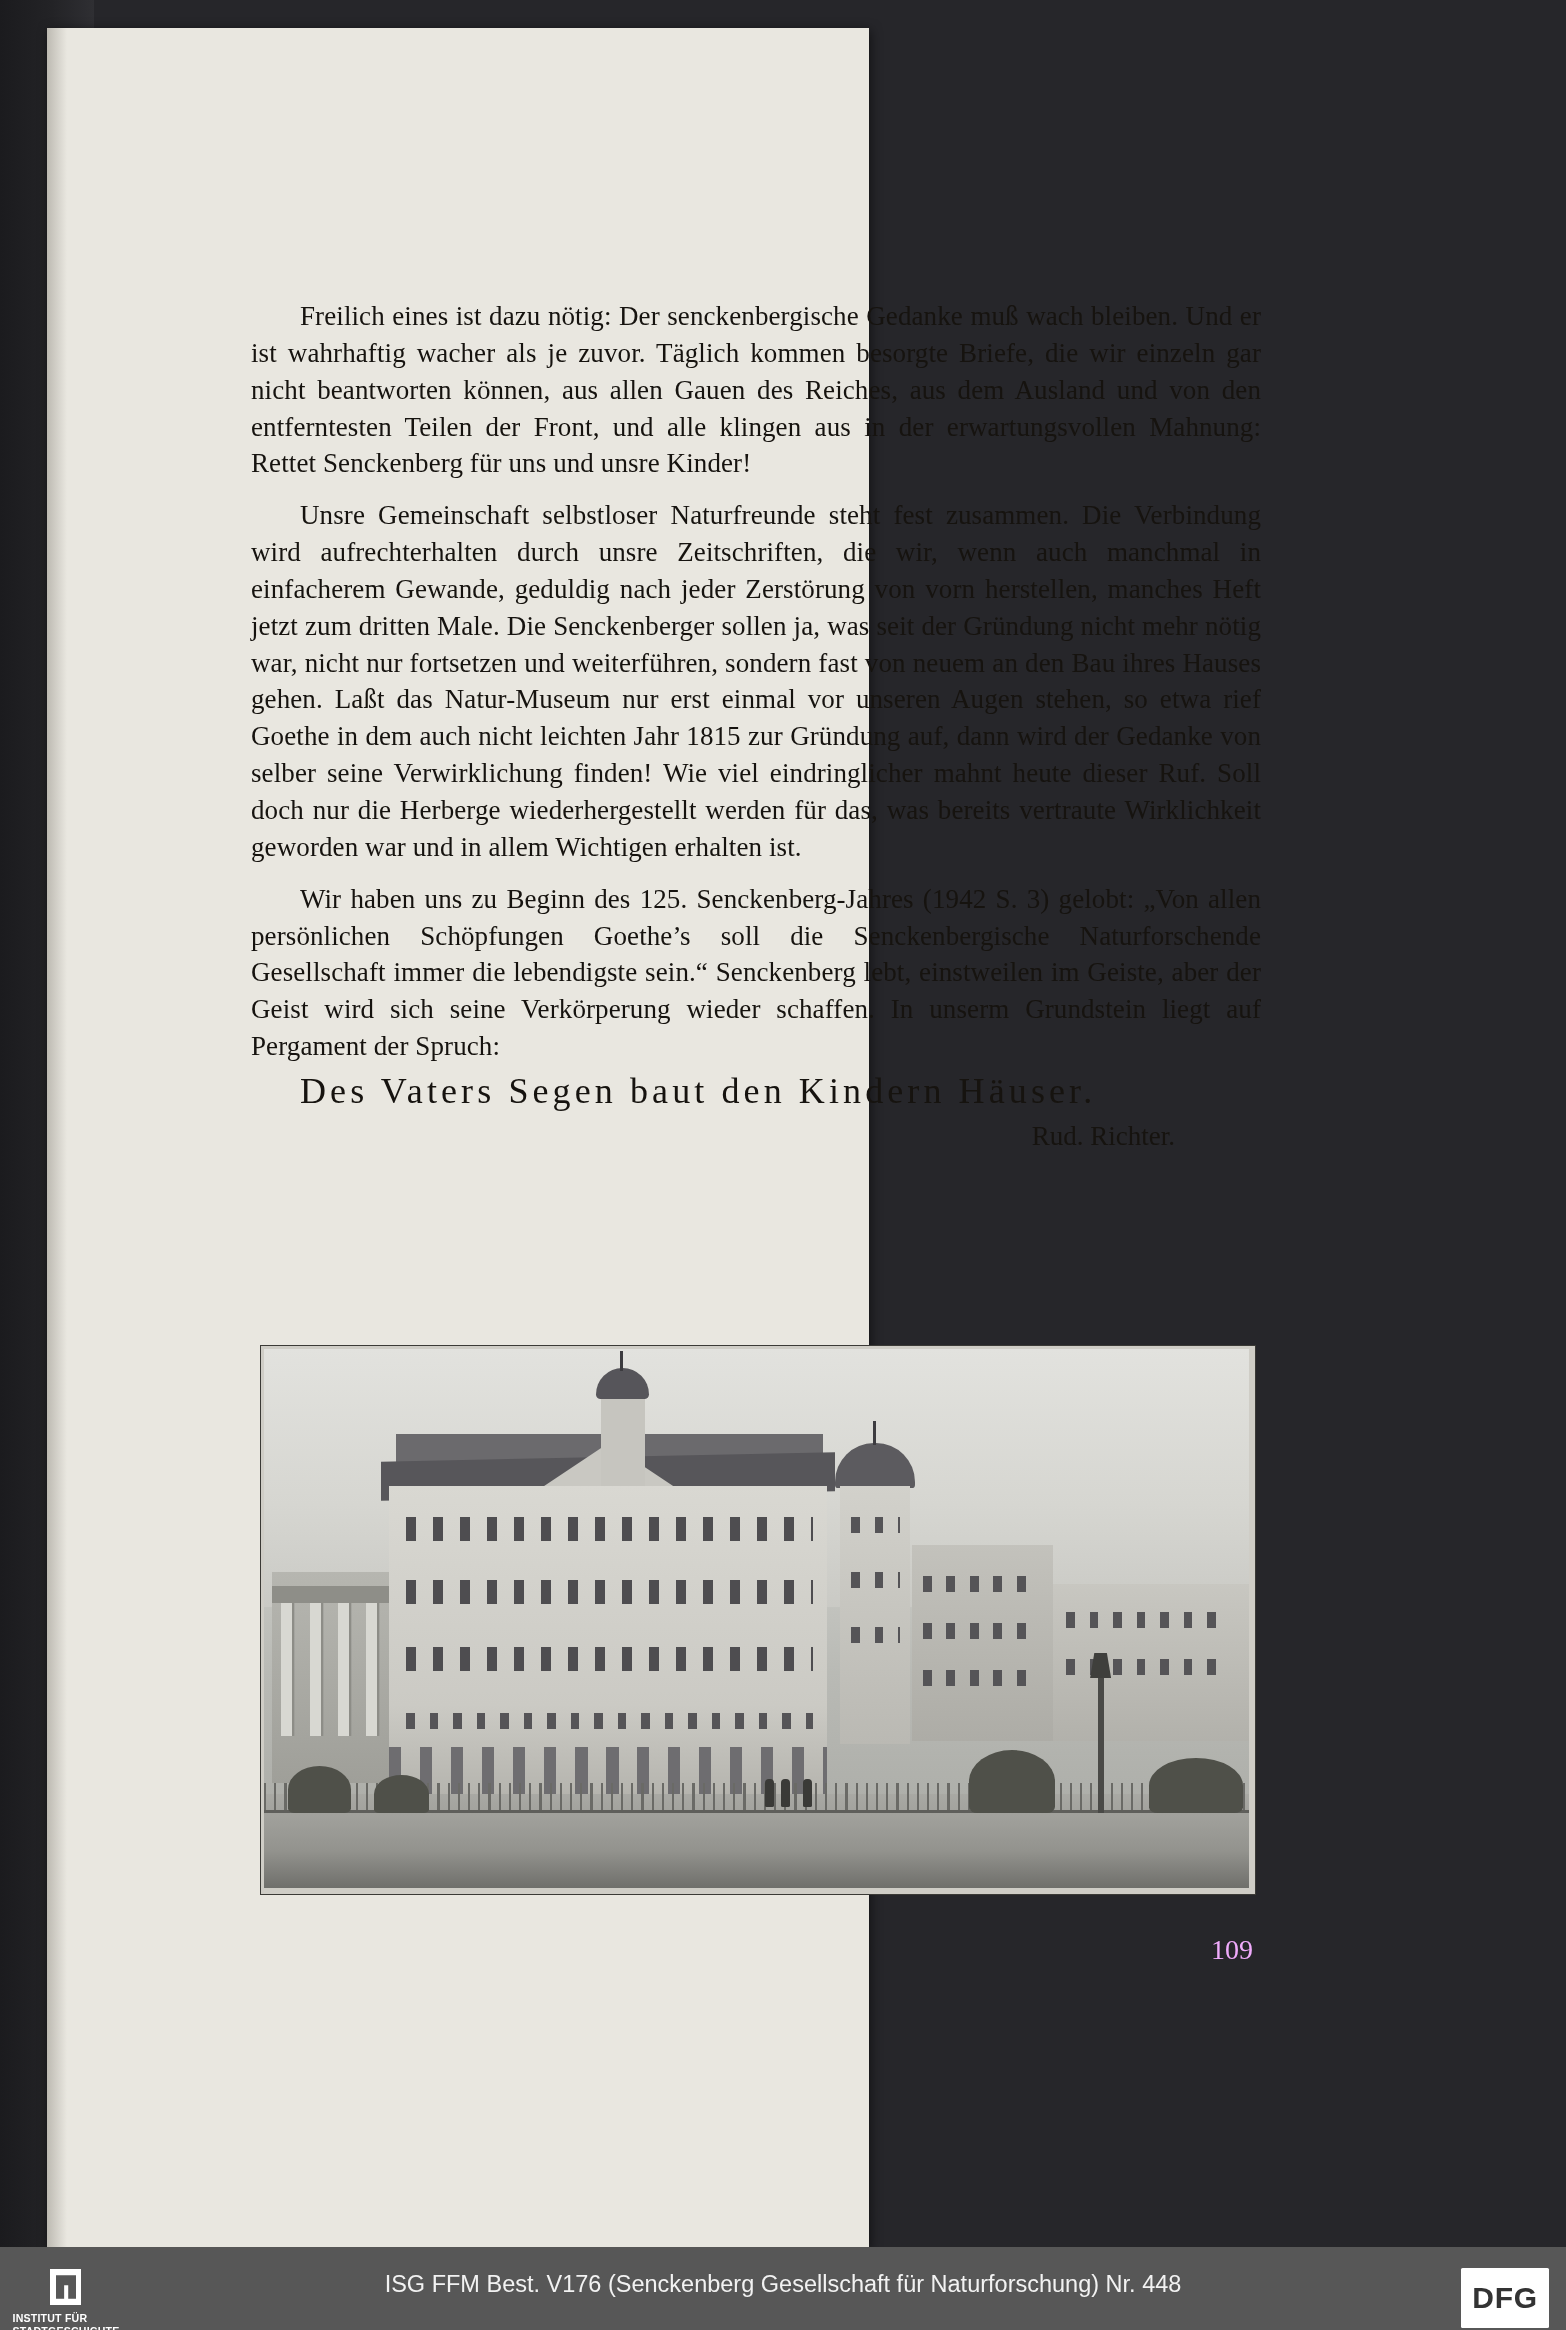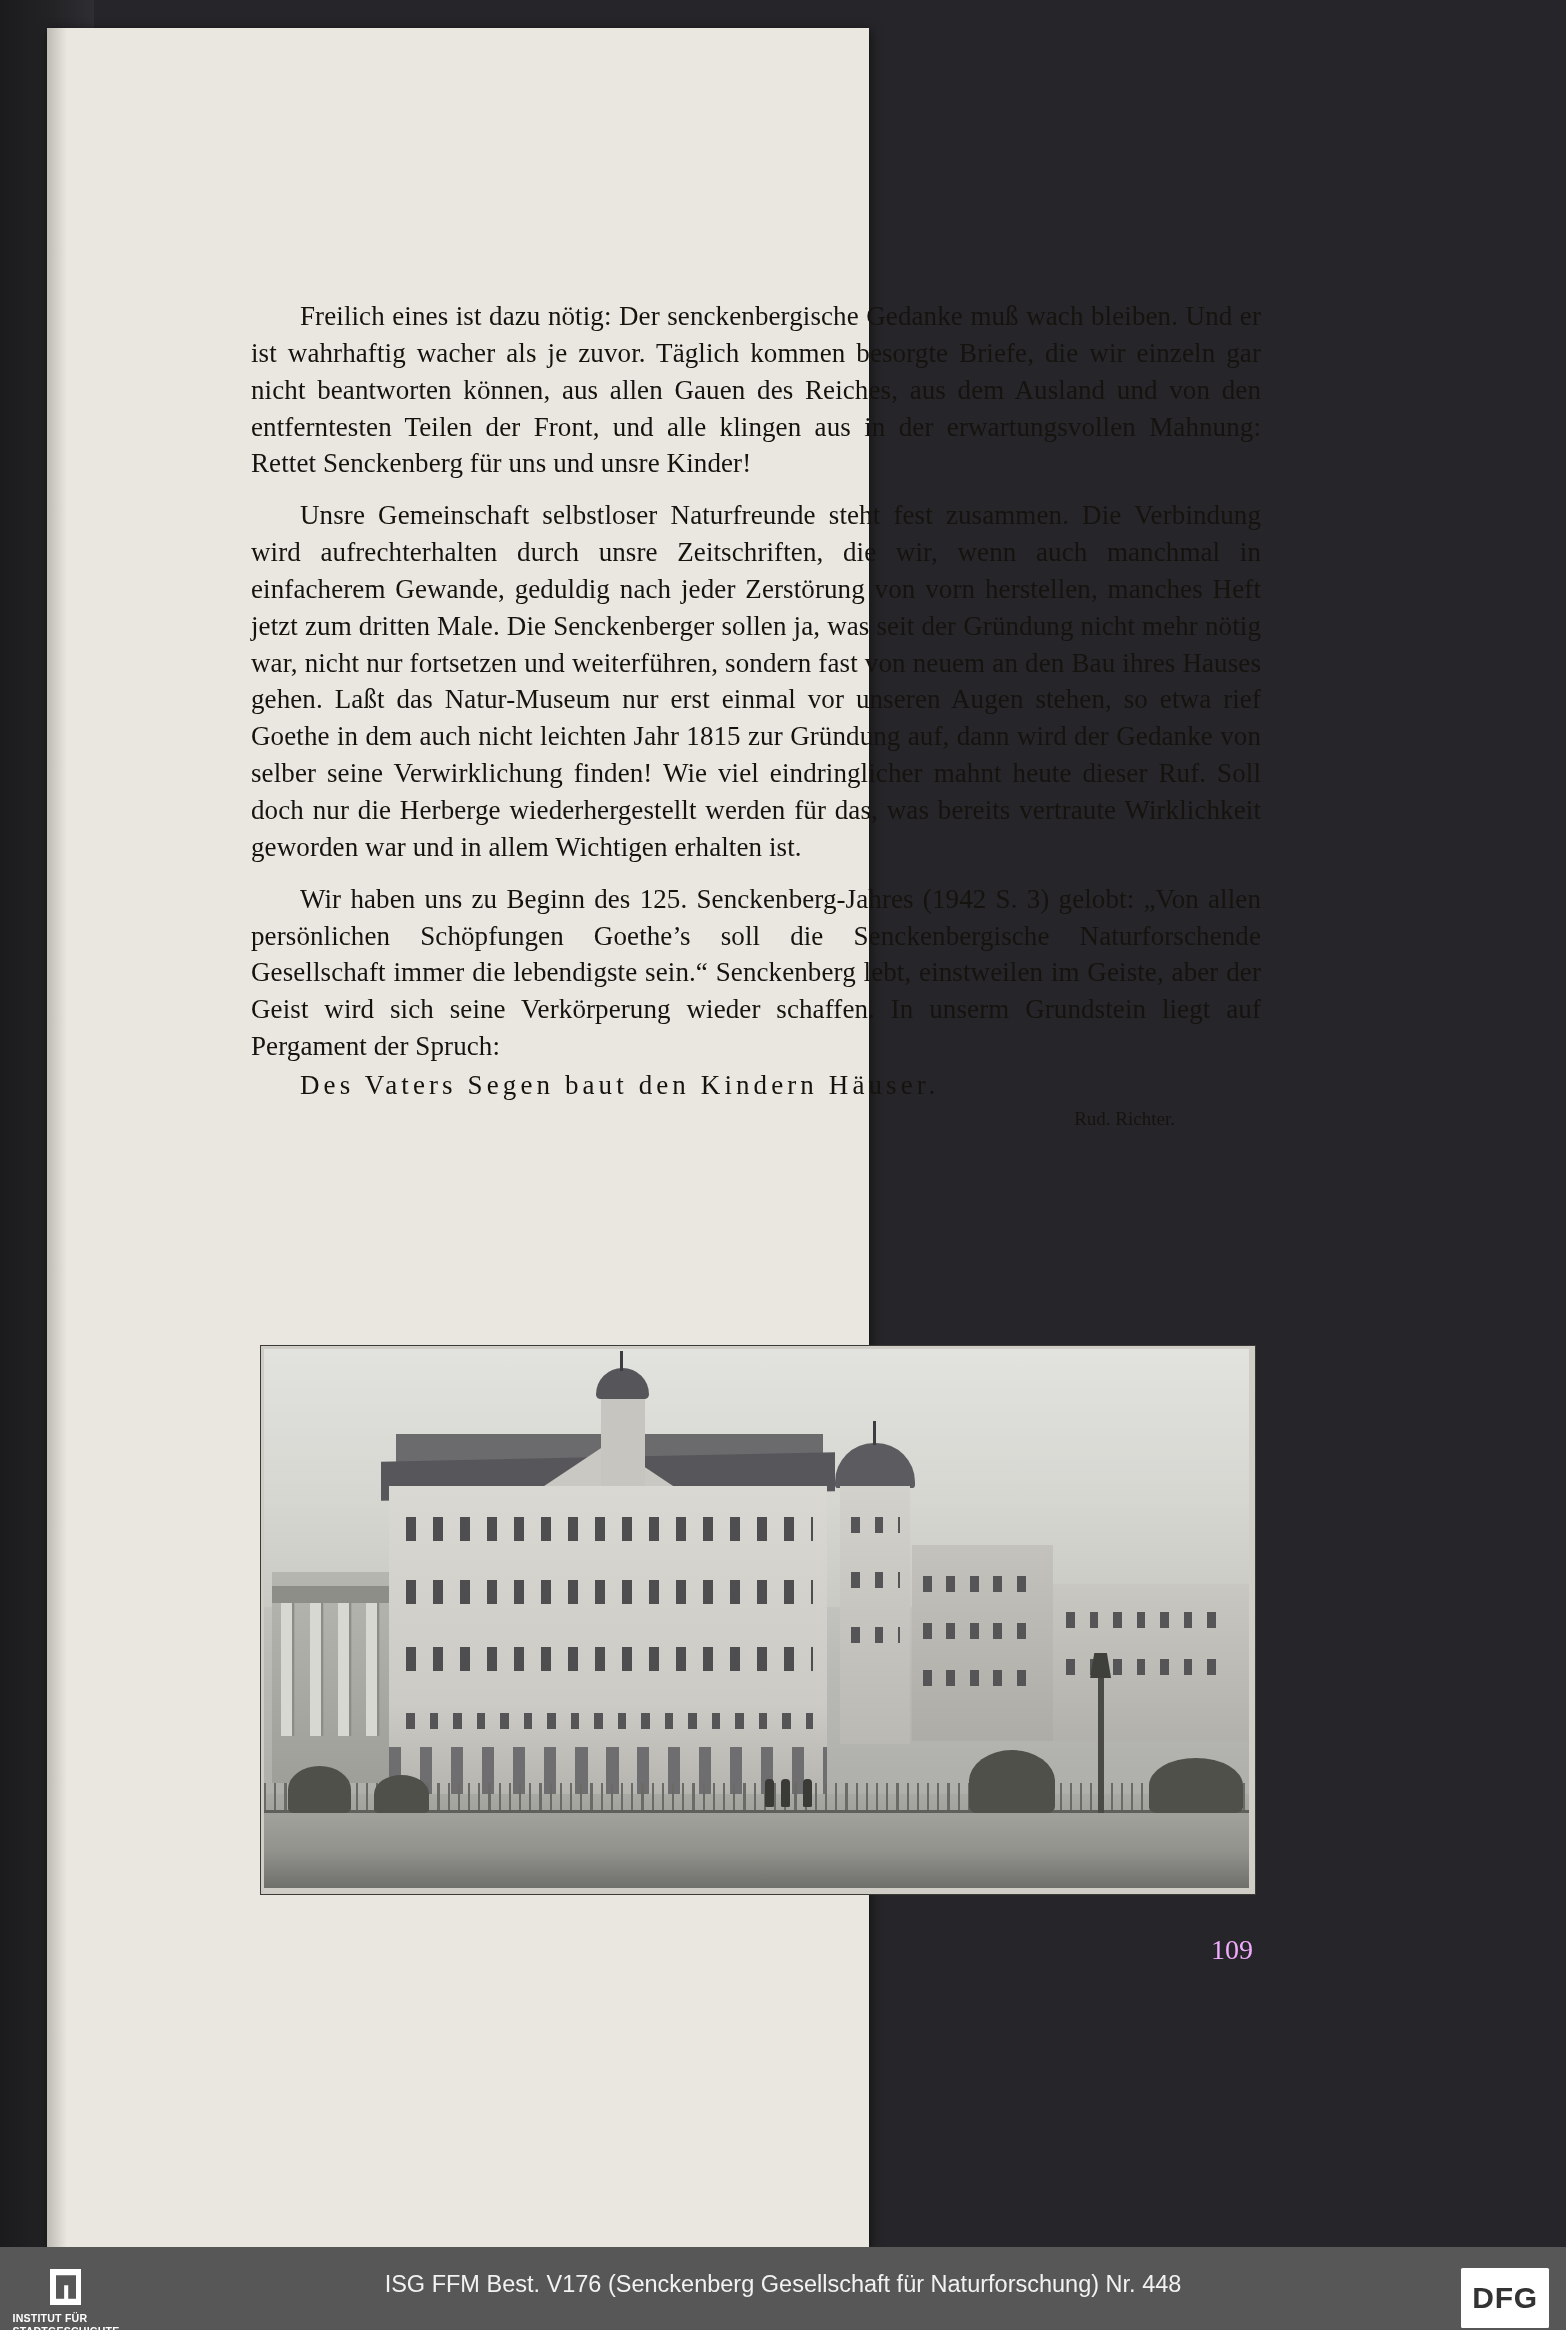--- a/index.html
+++ b/index.html
@@ -66,30 +66,30 @@
     line-height: 1.365;
     text-align: justify;
     margin: 0 0 0 0;
     letter-spacing: 0.1px;
     text-indent: 49px;
     color: #16130f;
   }
   .para + .para { margin-top: 15px; }
 
   .spaced-line {
-    font-size: 27px;
+    font-size: 36px;
     line-height: 1.365;
     letter-spacing: 4.1px;
     text-indent: 49px;
     margin-top: 2.3px;
     color: #16130f;
   }
 
   .signature {
-    font-size: 19px;
+    font-size: 27px;
     line-height: 1.365;
     text-align: right;
     margin-top: 1.6px;
     padding-right: 86px;
     color: #16130f;
   }
 
   
   #plate-frame {
     position: absolute;

